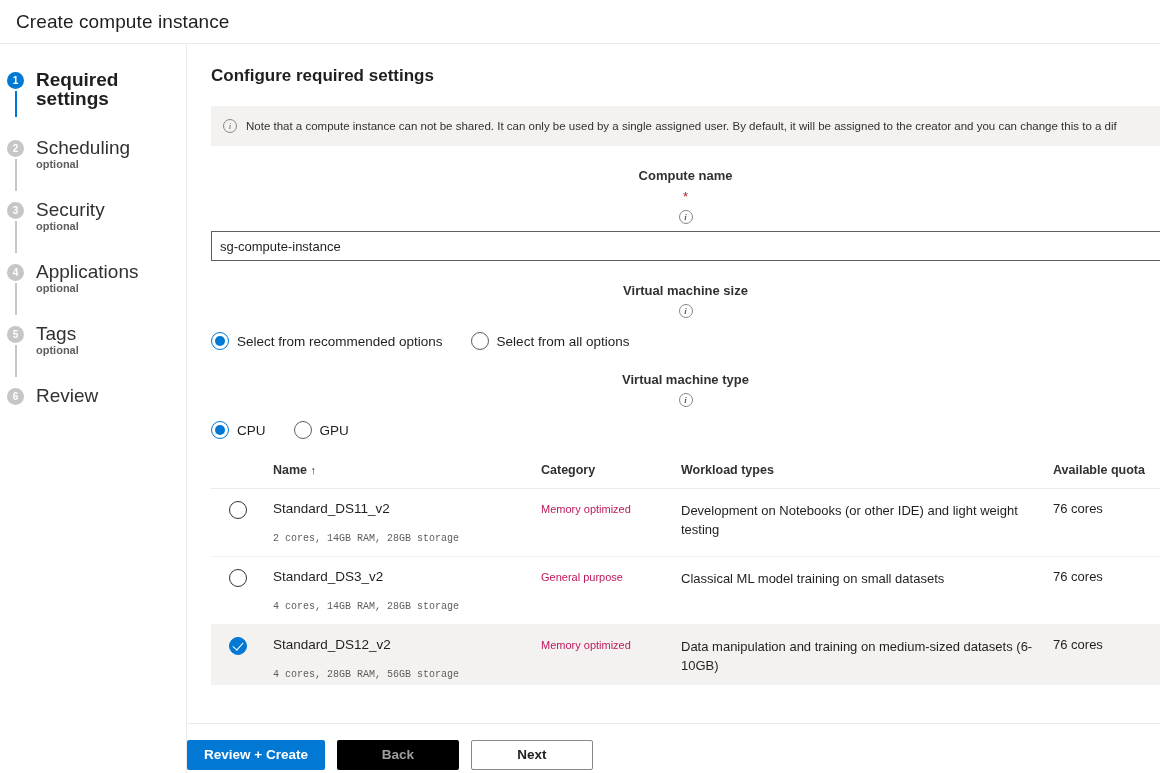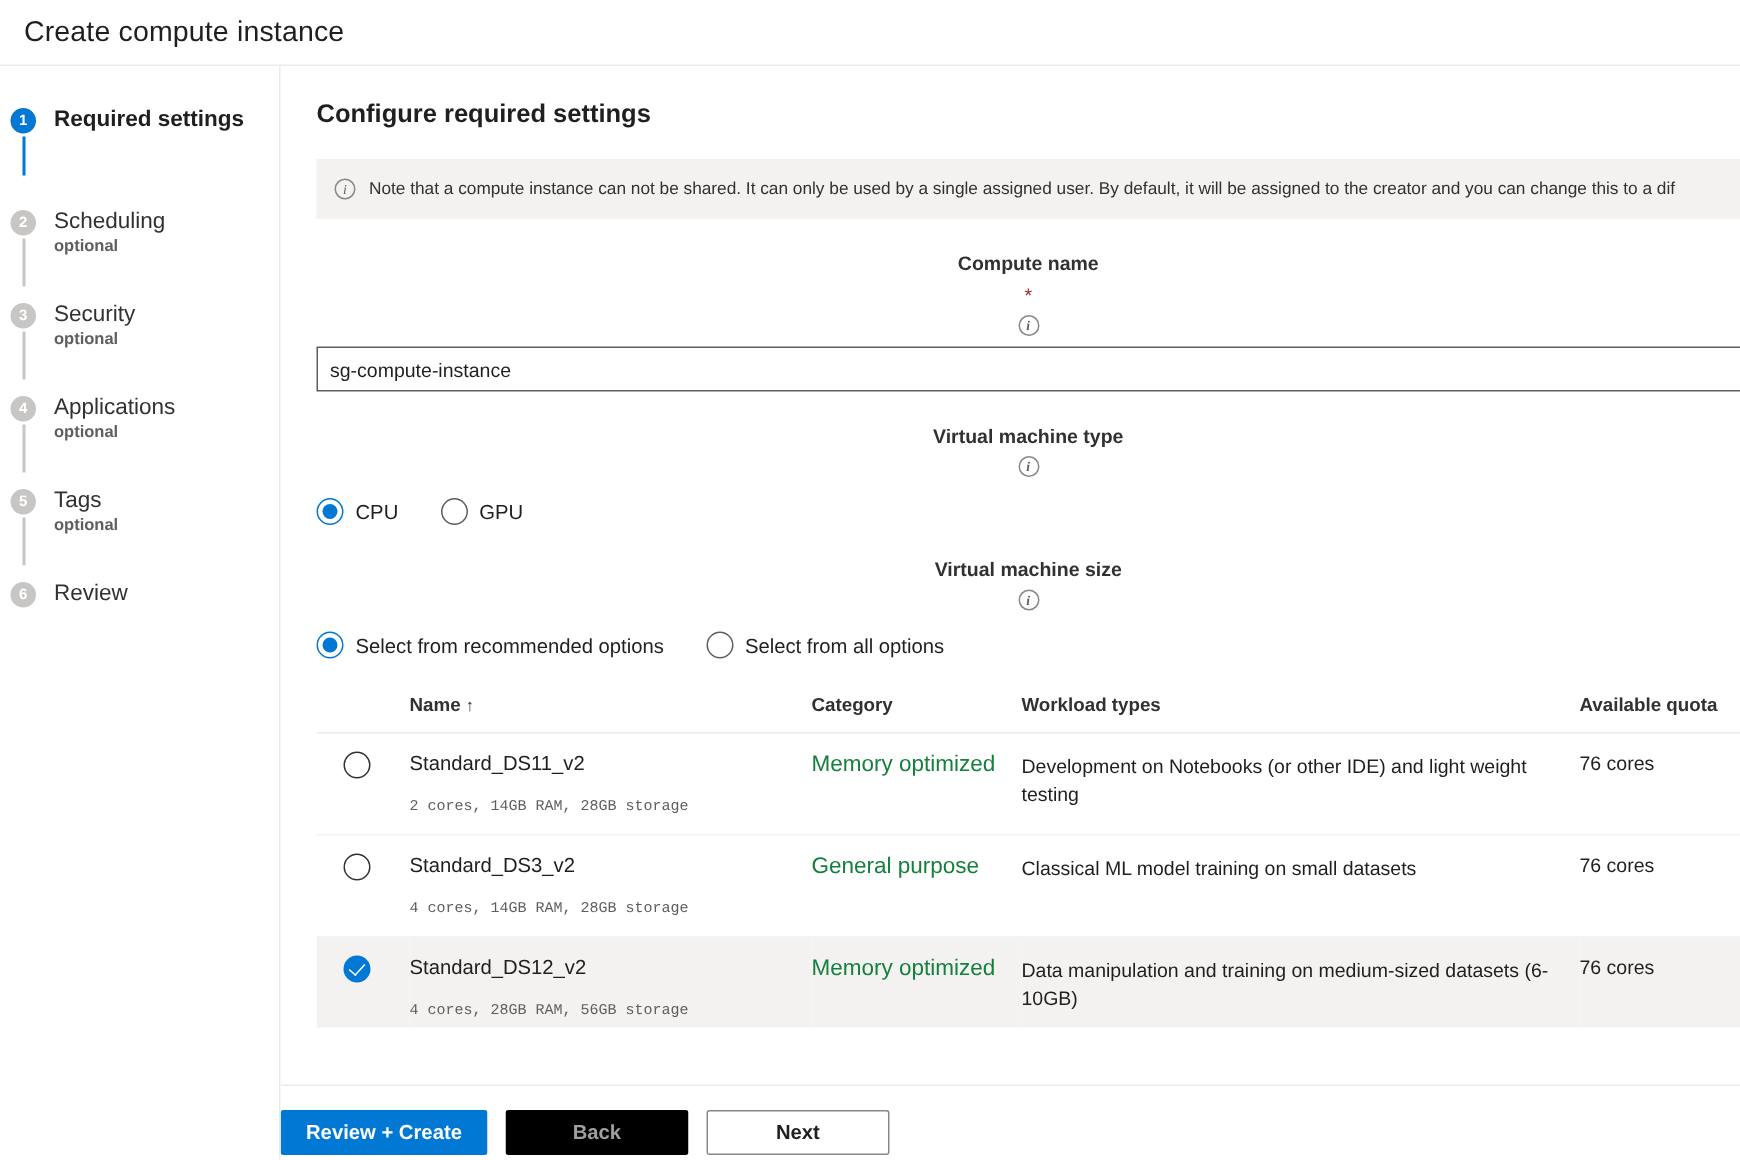--- a/index.html
+++ b/index.html
@@ -67,21 +67,21 @@
   .step.active .bullet { background: #0078d4; }
   .connector {
     position: absolute;
     left: 15px;
     top: 21px;
     width: 2px;
     background: #c8c6c4;
   }
   .step.active .connector { background: #0078d4; }
   .step-label {
-    font-size: 15px;
+    font-size: 19px;
     font-weight: 400;
     color: #323130;
     line-height: 19px;
   }
   .step.active .step-label { font-weight: 600; color: #201f1e; }
   .step-sub {
     font-size: 11px;
     color: #605e5c;
     margin-top: 1px;
     font-weight: 600;
@@ -258,21 +258,21 @@
     content: "";
     position: absolute;
     left: 5px; top: 2px;
     width: 5px; height: 9px;
     border: solid #ffffff;
     border-width: 0 1.8px 1.8px 0;
     transform: rotate(42deg);
   }
   .vm-name { font-size: 13.5px; color: #201f1e; }
   .vm-spec { font-size: 10px; color: #605e5c; margin-top: 17px; font-family: Liberation Mono, monospace; }
-  .cat-link { color: #15803d; font-size: 15px; cursor: pointer; }
+  .cat-link { color: #be185d; font-size: 11px; cursor: pointer; }
   .work { font-size: 13px; color: #201f1e; line-height: 19px; padding-right: 16px; }
   .quota { font-size: 13px; color: #201f1e; }
 
   
   .footer {
     position: absolute;
     left: 0; bottom: 0;
     width: 100%;
     border-top: 1px solid #edebe9;
     padding: 12px 0 0 0;
@@ -359,52 +359,52 @@
       <span class="txt">Note that a compute instance can not be shared. It can only be used by a single assigned user. By default, it will be assigned to the creator and you can change this to a dif</span>
     </div>
 
     <div class="field">
       <div class="field-label">
         <span>Compute name</span>
         <span class="req">*</span>
         <span class="info-ico"></span>
       </div>
       <input class="text-input" type="text" value="sg-compute-instance" style="">
+    </div>
+
+    <div class="field">
+      <div class="field-label">
+        <span>Virtual machine size</span>
+        <span class="info-ico"></span>
+      </div>
+      <div class="radio-row">
+        <label class="radio on">
+          <span class="dot"></span>
+          <span class="radio-text">Select from recommended options</span>
+        </label>
+        <label class="radio">
+          <span class="dot"></span>
+          <span class="radio-text">Select from all options</span>
+        </label>
+      </div>
     </div>
 
     <div class="field">
       <div class="field-label">
         <span>Virtual machine type</span>
         <span class="info-ico"></span>
       </div>
       <div class="radio-row">
         <label class="radio on">
           <span class="dot"></span>
           <span class="radio-text">CPU</span>
         </label>
         <label class="radio">
           <span class="dot"></span>
           <span class="radio-text">GPU</span>
-        </label>
-      </div>
-    </div>
-
-    <div class="field">
-      <div class="field-label">
-        <span>Virtual machine size</span>
-        <span class="info-ico"></span>
-      </div>
-      <div class="radio-row">
-        <label class="radio on">
-          <span class="dot"></span>
-          <span class="radio-text">Select from recommended options</span>
-        </label>
-        <label class="radio">
-          <span class="dot"></span>
-          <span class="radio-text">Select from all options</span>
         </label>
       </div>
     </div>
 
     <div class="table-wrap">
       <table>
         <thead>
           <tr>
             <th class="c-sel"></th>
             <th class="c-name">

